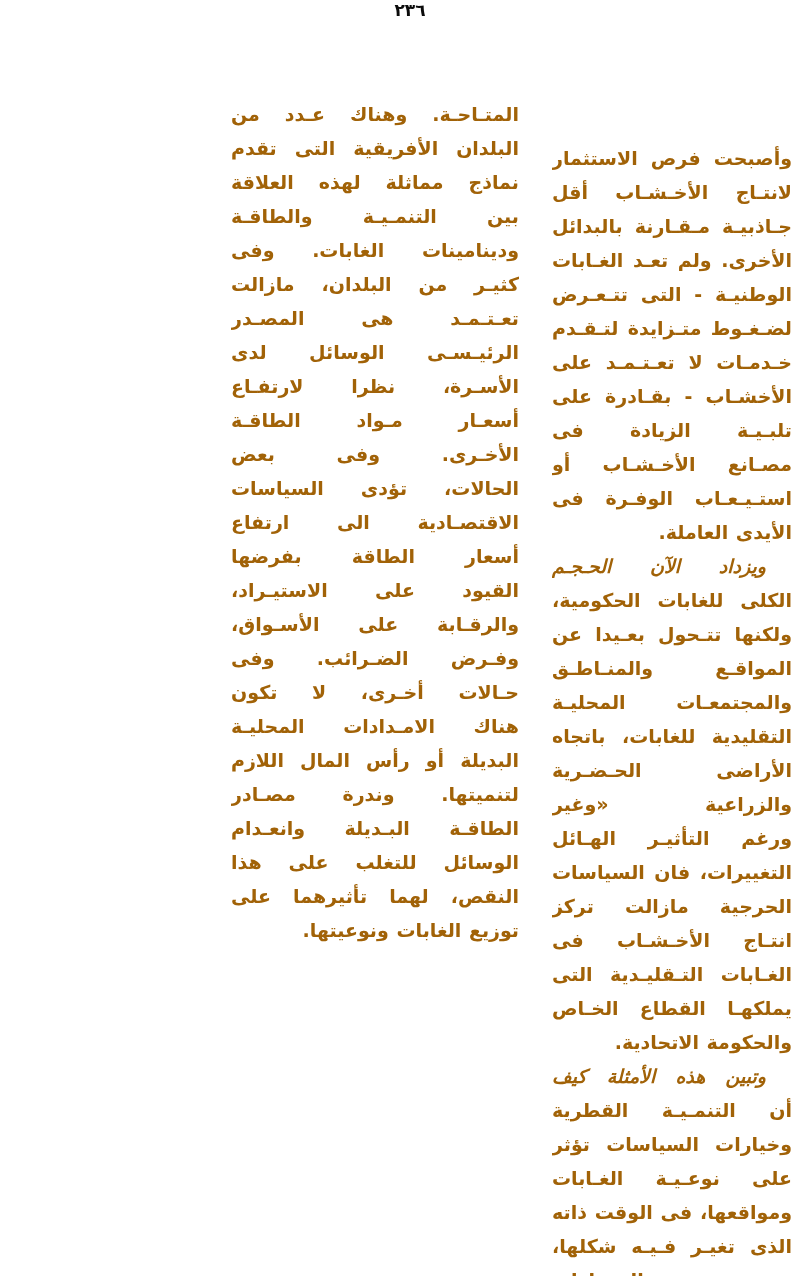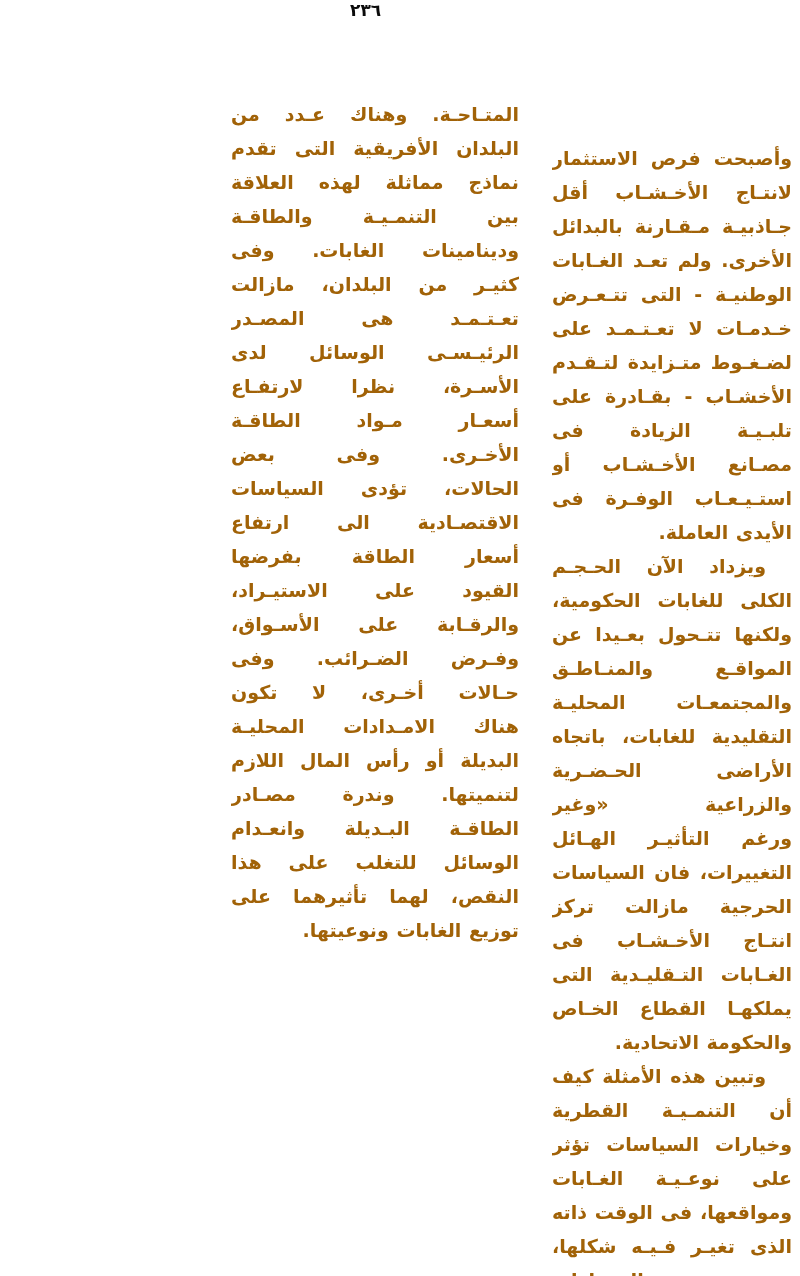--- a/index.html
+++ b/index.html
@@ -14,21 +14,21 @@
     background: #ffffff;
     overflow: hidden;
     font-family: "DejaVu Sans", sans-serif;
     color: #0b0b0b;
   }
   .page-number {
     position: absolute;
     top: 0px;
     left: 350px;
     width: 120px;
-    text-align: left;
+    text-align: center;
     font-size: 17px;
     font-weight: bold;
     letter-spacing: 1px;
   }
   .col {
     position: absolute;
     top: 98px;
     direction: rtl;
     font-size: 19px;
     font-weight: bold;
@@ -55,36 +55,37 @@
   }
   .line.j::after {
     content: "";
     display: inline-block;
     width: 100%;
     height: 0;
   }
   
   .line.indent {
     text-indent: 26px;
+    font-style: italic;
   }
 </style>
 </head>
 <body>
 
 <div class="page">
   <div class="page-number">٢٣٦</div>
 
   <div class="col col-right">
       <div class="line j">وأصبحت فرص الاستثمار</div>
       <div class="line j">لانتـاج الأخـشـاب أقل</div>
       <div class="line j">جـاذبيـة مـقـارنة بالبدائل</div>
       <div class="line j">الأخرى. ولم تعـد الغـابات</div>
       <div class="line j">الوطنيـة - التى تتـعـرض</div>
+      <div class="line j">لضـغـوط متـزايدة لتـقـدم</div>
       <div class="line j">خـدمـات لا تعـتـمـد على</div>
-      <div class="line j">لضـغـوط متـزايدة لتـقـدم</div>
       <div class="line j">الأخشـاب - بقـادرة على</div>
       <div class="line j">تلبـيـة الزيادة فى طاقـات</div>
       <div class="line j">مصـانع الأخـشـاب أو</div>
       <div class="line j">استـيـعـاب الوفـرة فى</div>
       <div class="line end">الأيدى العاملة.</div>
       <div class="line j indent">ويزداد الآن الحـجـم</div>
       <div class="line j">الكلى للغابات الحكومية،</div>
       <div class="line j">ولكنها تتـحول بعـيدا عن</div>
       <div class="line j">المواقـع والمنـاطـق</div>
       <div class="line j">والمجتمعـات المحليـة</div>

